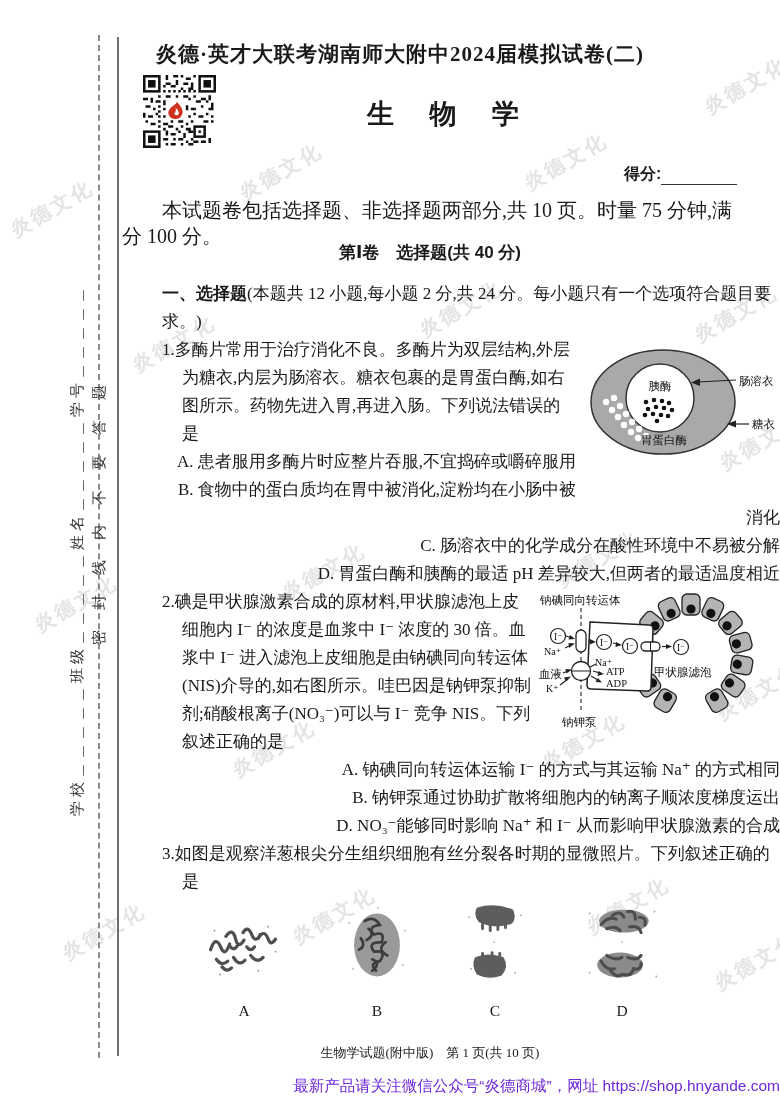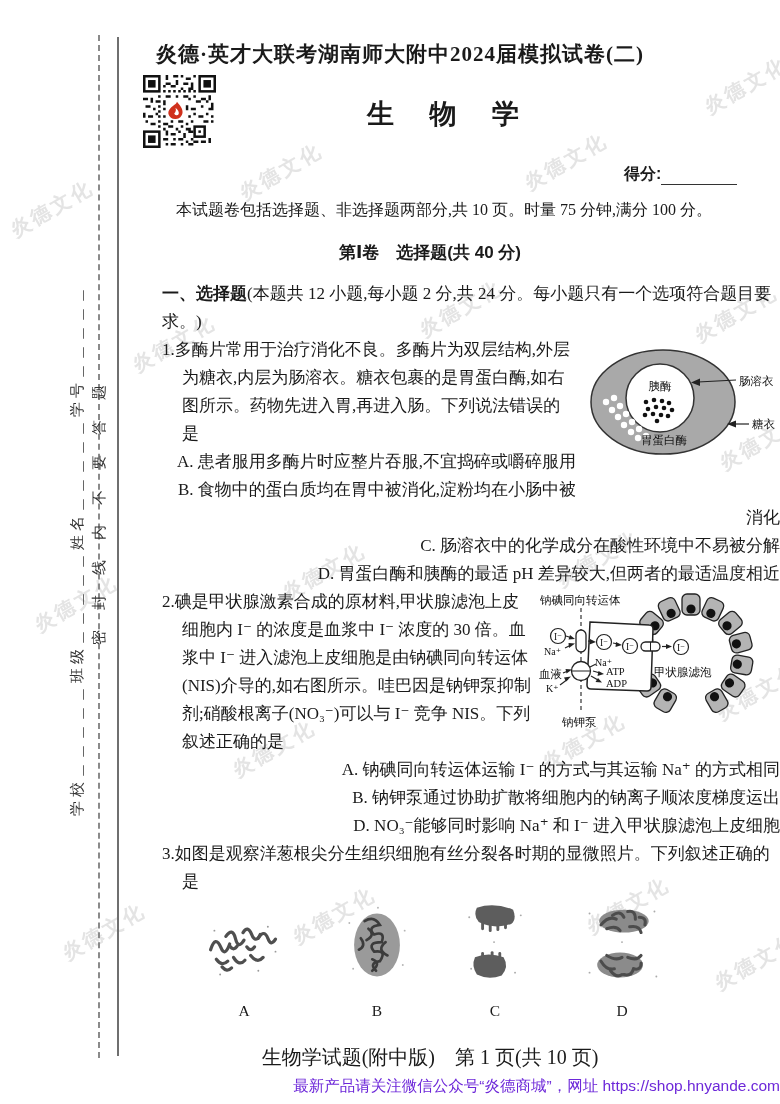--- a/index.html
+++ b/index.html
@@ -38,21 +38,21 @@
     font-size:27px;font-weight:bold;letter-spacing:14px;
     font-family:"Liberation Sans","DejaVu Sans",sans-serif;
     margin-left:20px;
   }
   .score{
     position:absolute;left:608px;top:164px;font-size:16px;font-weight:bold;
     font-family:"Liberation Sans","DejaVu Sans",sans-serif;
     margin-left:16px;
   }
   .score-line{display:inline-block;width:76px;height:14px;border-bottom:1.5px solid #333;vertical-align:bottom;}
-  .intro{position:absolute;left:122px;top:197px;width:612px;font-size:16px;line-height:26px;text-indent:2em;text-align:center;}
+  .intro{position:absolute;left:122px;top:197px;width:612px;font-size:20px;line-height:26px;text-indent:2em;}
   .section-title{
     position:absolute;left:120px;top:241px;width:620px;text-align:center;
     font-size:17px;font-weight:bold;font-family:"Liberation Sans","DejaVu Sans",sans-serif;
   }
   
   .main{position:absolute;left:122px;top:280px;width:618px;font-size:17px;line-height:28px;margin-left:40px;}
   .part-label{font-weight:bold;font-family:"Liberation Sans","DejaVu Sans",sans-serif;}
   .stem{padding-left:20px;text-indent:-20px;}
   .opt{padding-left:25px;text-indent:-25px;text-align:right;}
   .figwrap1{float:right;width:192px;height:140px;margin:2px 0 2px 12px;}
@@ -61,21 +61,21 @@
   .q:after{content:"";display:block;clear:both;}
   
   .photos{display:flex;margin-top:6px;}
   .photo-item{text-align:center;}
   .photo-item .plabel{font-size:15.5px;margin-top:2px;}
   .pi-a{margin-left:36px;width:92px;}
   .pi-b{margin-left:46px;width:82px;}
   .pi-c{margin-left:40px;width:74px;}
   .pi-d{margin-left:48px;width:84px;}
   
-  .footer{position:absolute;left:120px;top:1044px;width:620px;text-align:center;font-size:20px;}
+  .footer{position:absolute;left:120px;top:1044px;width:620px;text-align:center;font-size:13px;}
   .promo{
     position:absolute;left:0;top:1076px;width:780px;text-align:right;font-size:15.5px;color:#6d28d9;
     font-family:"Liberation Sans","DejaVu Sans",sans-serif;
   }
   svg text{font-family:"Liberation Serif","DejaVu Serif",serif;fill:#111;}
 </style>
 </head>
 <body>
 
 <span class="wm" style="left:6px;top:195px">炎德文化</span>
@@ -304,21 +304,21 @@
         <text x="68" y="85" font-size="10.5">ATP</text>
         <text x="68" y="97" font-size="10.5">ADP</text>
         <text x="116" y="86" font-size="11.5">甲状腺滤泡</text>
         <text x="24" y="136" font-size="11.5">钠钾泵</text>
       </svg>
     </div>
     <div class="stem">2.碘是甲状腺激素合成的原材料,甲状腺滤泡上皮细胞内 I⁻ 的浓度是血浆中 I⁻ 浓度的 30 倍。血浆中 I⁻ 进入滤泡上皮细胞是由钠碘同向转运体(NIS)介导的,如右图所示。哇巴因是钠钾泵抑制剂;硝酸根离子(NO₃⁻)可以与 I⁻ 竞争 NIS。下列叙述正确的是</div>
     <div class="opts">
       <div class="opt">A. 钠碘同向转运体运输 I⁻ 的方式与其运输 Na⁺ 的方式相同</div>
       <div class="opt">B. 钠钾泵通过协助扩散将细胞内的钠离子顺浓度梯度运出</div>
-      <div class="opt">D. NO₃⁻能够同时影响 Na⁺ 和 I⁻ 进入甲状腺滤泡上皮细胞</div>
+      <div class="opt">D. NO₃⁻能够同时影响 Na⁺ 和 I⁻ 从而影响甲状腺激素的合成</div>
     </div>
   </div>
 
   <div class="q">
     <div class="stem">3.如图是观察洋葱根尖分生组织细胞有丝分裂各时期的显微照片。下列叙述正确的是</div>
     <div class="photos">
       <div class="photo-item pi-a">
         <svg viewBox="0 0 90 88" width="90" height="84">
           <g fill="none" stroke="#4f4f4f" stroke-width="3.4" stroke-linecap="round">
             <path d="M10 50 q5 -16 11 -2 q4 10 9 -4"></path>

